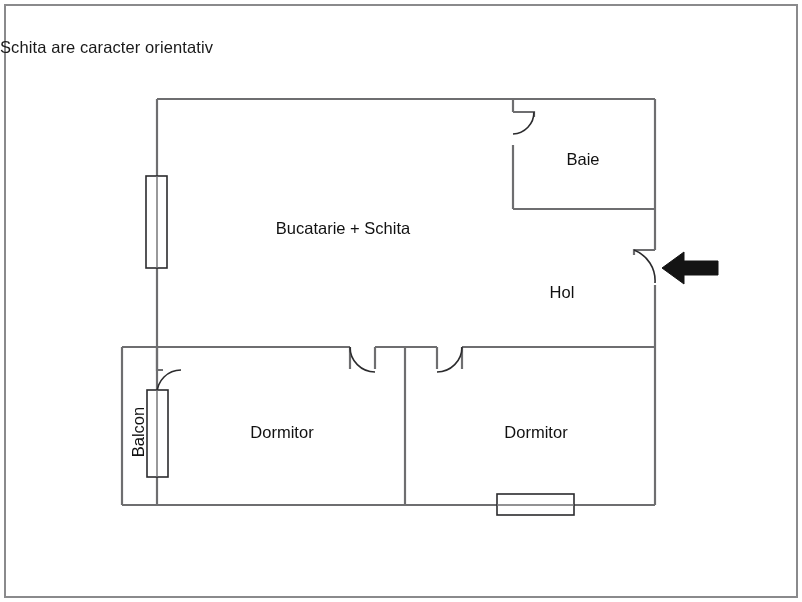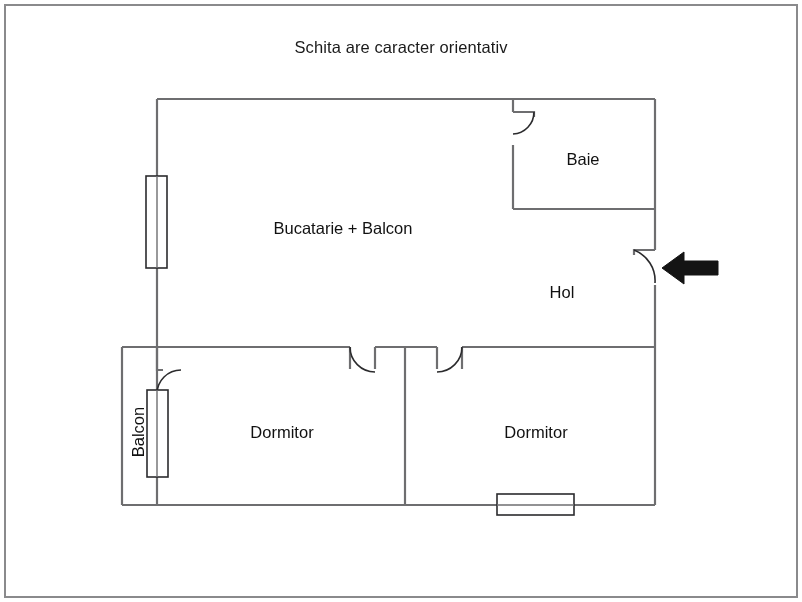--- a/index.html
+++ b/index.html
@@ -36,21 +36,21 @@
     top: 0;
     width: 802px;
     height: 602px;
     display: block;
   }
   .plan-title {
     position: absolute;
     left: 0;
     top: 38px;
     width: 802px;
-    text-align: center;
+    text-align: left;
     font-size: 16.5px;
     color: #1a1a1a;
     letter-spacing: 0.1px;
   }
   .room-label {
     position: absolute;
     font-size: 16.5px;
     color: #111111;
     white-space: nowrap;
   }
@@ -145,21 +145,21 @@
       <rect x="497" y="494" width="77" height="21" fill="#ffffff" stroke="#2b2b2d" stroke-width="1.6"></rect>
       <line x1="497" y1="505" x2="574" y2="505" stroke="#6e6e70" stroke-width="1.4"></line>
     </g>
 
     <g>
       <path d="M 662 268 L 684 252 L 684 261 L 718 261 L 718 275 L 684 275 L 684 284 Z" fill="#141414" stroke="#141414" stroke-width="1"></path>
     </g>
 
   </svg>
 
-  <div class="room-label centered" style="left:343px; top:228px;">Bucatarie + Balcon</div>
+  <div class="room-label centered" style="left:343px; top:228px;">Bucatarie + Schita</div>
 
   <div class="room-label centered" style="left:583px; top:159px;">Baie</div>
 
   <div class="room-label centered" style="left:562px; top:292px;">Hol</div>
 
   <div class="room-label centered" style="left:282px; top:432px;">Dormitor</div>
 
   <div class="room-label centered" style="left:536px; top:432px;">Dormitor</div>
 
   <div class="room-label vertical" style="left:138px; top:432px;">Balcon</div>

